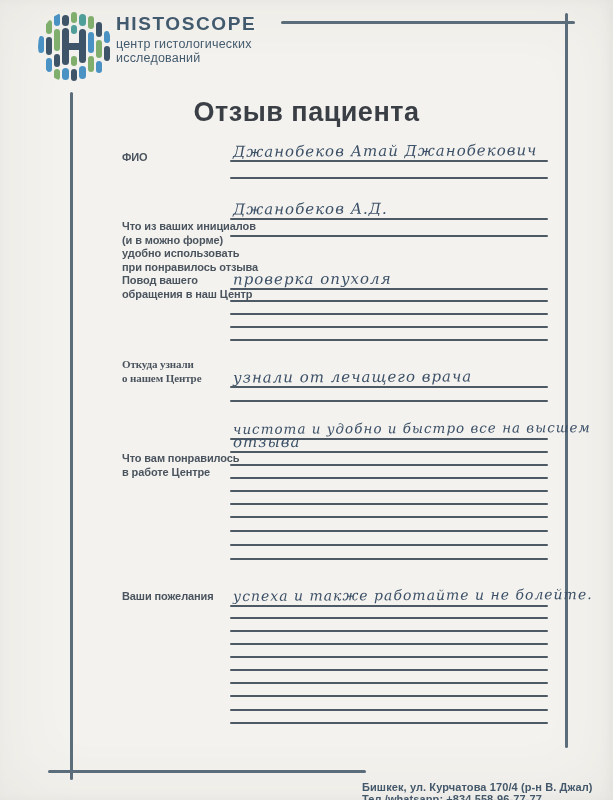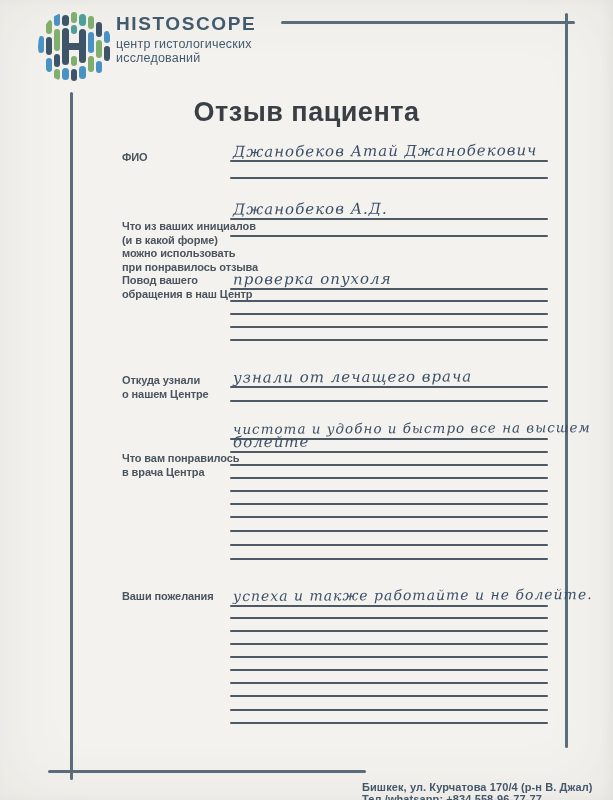--- a/index.html
+++ b/index.html
@@ -99,60 +99,60 @@
 
   <div>
       <div class="field-label" style="top: 151px;">
         <div>ФИО</div>
       </div>
       <div class="rule" style="top: 160px;"></div>
       <div class="rule" style="top: 177px;"></div>
       <div class="handwriting" style="top: 142px;">Джанобеков Атай Джанобекович</div>
       <div class="field-label" style="top: 220px;">
         <div>Что из ваших инициалов</div>
-        <div>(и в какой форме)</div>
-        <div>можно использовать</div>
+        <div>(и в можно форме)</div>
+        <div>удобно использовать</div>
         <div>при понравилось отзыва</div>
       </div>
       <div class="rule" style="top: 218px;"></div>
       <div class="rule" style="top: 235px;"></div>
       <div class="handwriting" style="top: 200px;">Джанобеков А.Д.</div>
       <div class="field-label" style="top: 274px;">
         <div>Повод вашего</div>
         <div>обращения в наш Центр</div>
       </div>
       <div class="rule" style="top: 288px;"></div>
       <div class="rule" style="top: 300px;"></div>
       <div class="rule" style="top: 313px;"></div>
       <div class="rule" style="top: 326px;"></div>
       <div class="rule" style="top: 339px;"></div>
       <div class="handwriting" style="top: 270px;">проверка опухоля</div>
-      <div class="field-label" style="top: 374px;">
+      <div class="field-label" style="top: 358px; font-family: Liberation Serif, serif;">
         <div>Откуда узнали</div>
         <div>о нашем Центре</div>
       </div>
       <div class="rule" style="top: 386px;"></div>
       <div class="rule" style="top: 400px;"></div>
       <div class="handwriting" style="top: 368px;">узнали от лечащего врача</div>
       <div class="field-label" style="top: 452px;">
         <div>Что вам понравилось</div>
-        <div>в врача Центра</div>
+        <div>в работе Центре</div>
       </div>
       <div class="rule" style="top: 438px;"></div>
       <div class="rule" style="top: 451px;"></div>
       <div class="rule" style="top: 464px;"></div>
       <div class="rule" style="top: 477px;"></div>
       <div class="rule" style="top: 490px;"></div>
       <div class="rule" style="top: 503px;"></div>
       <div class="rule" style="top: 516px;"></div>
       <div class="rule" style="top: 530px;"></div>
       <div class="rule" style="top: 544px;"></div>
       <div class="rule" style="top: 558px;"></div>
       <div class="handwriting" style="top: 420px; font-size: 13.5px;">чистота и удобно и быстро все на высшем</div>
-      <div class="handwriting" style="top: 433px;">болейте</div>
+      <div class="handwriting" style="top: 433px;">отзыва</div>
       <div class="field-label" style="top: 590px;">
         <div>Ваши пожелания</div>
       </div>
       <div class="rule" style="top: 605px;"></div>
       <div class="rule" style="top: 617px;"></div>
       <div class="rule" style="top: 630px;"></div>
       <div class="rule" style="top: 643px;"></div>
       <div class="rule" style="top: 656px;"></div>
       <div class="rule" style="top: 669px;"></div>
       <div class="rule" style="top: 682px;"></div>

